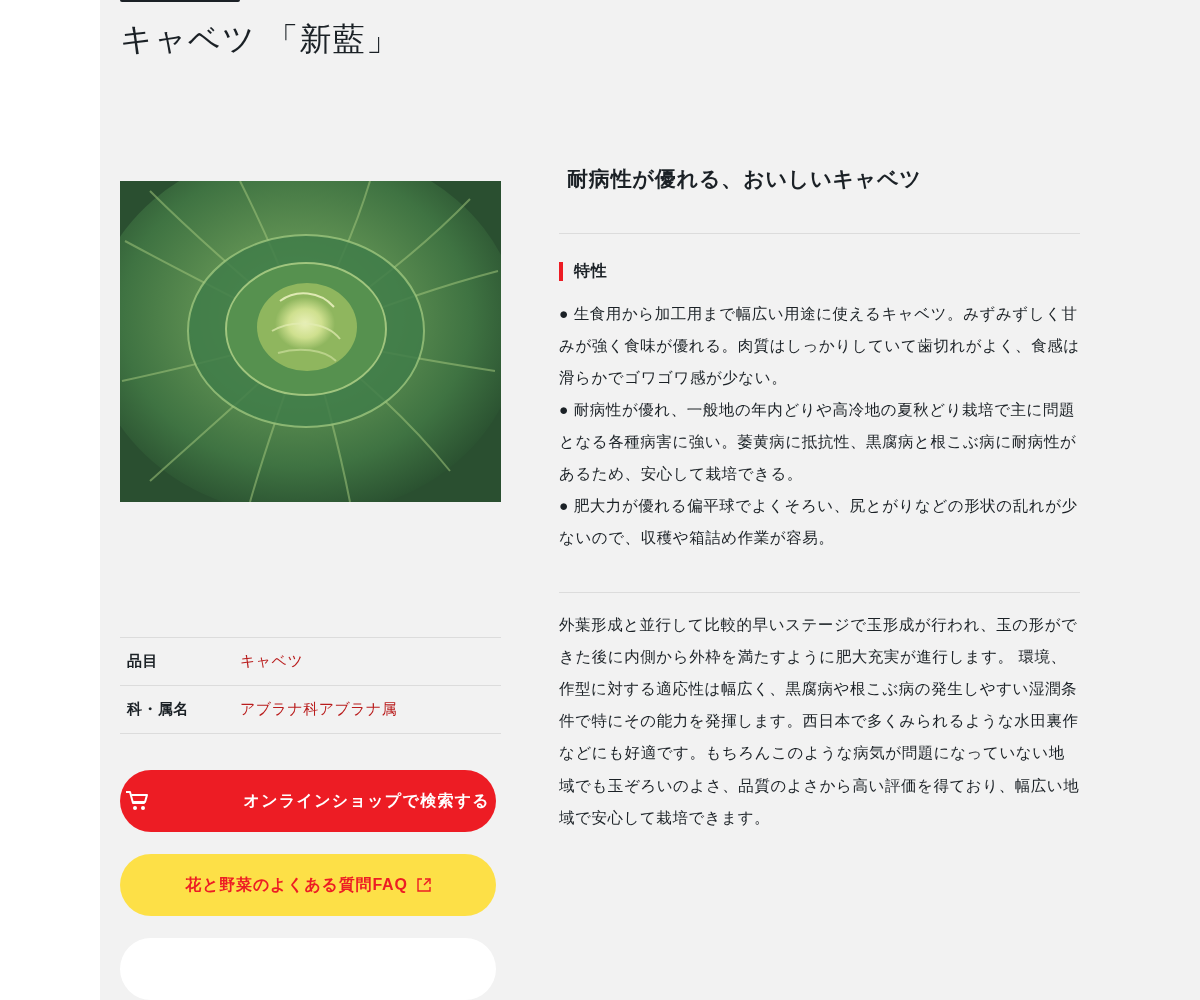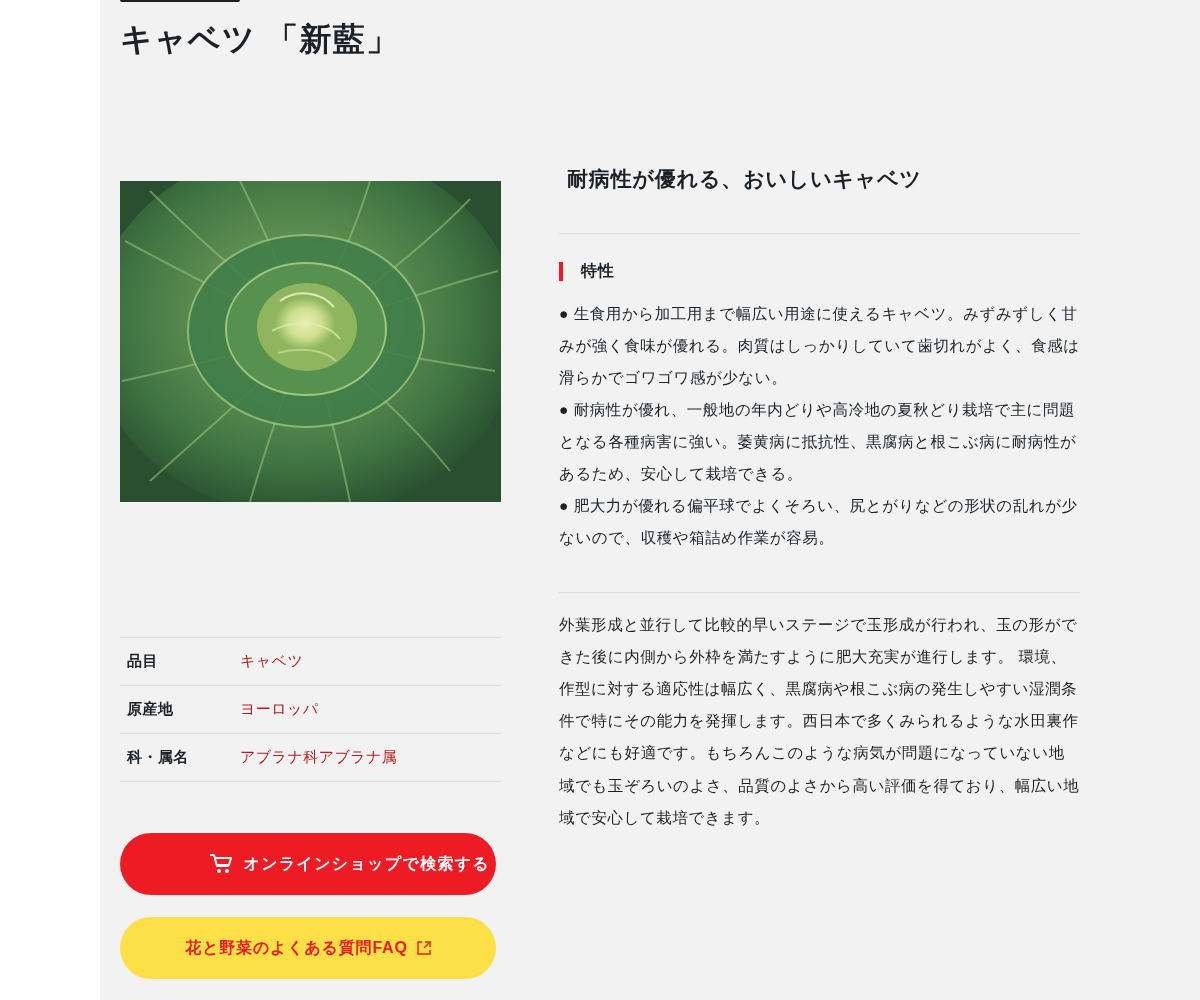--- a/index.html
+++ b/index.html
@@ -37,21 +37,21 @@
     position: absolute;
     left: 20px; top: -6px;
     width: 120px; height: 8px;
     background: #1b2126;
     border-radius: 2px;
   }
   .page-title {
     position: absolute;
     left: 20px; top: 18px;
     font-size: 32px;
-    font-weight: bold;
+    font-weight: normal;
     letter-spacing: 0.04em;
     color: #1b2126;
     margin: 0;
     white-space: nowrap;
   }
 
   
   .left-col {
     position: absolute;
     left: 20px; top: 181px;
@@ -84,33 +84,33 @@
     letter-spacing: 0.03em;
   }
   .spec-table td {
     font-size: 15px;
     color: #b91c1c;
     padding: 14px 0;
     letter-spacing: 0.03em;
   }
 
   .btn-shop {
-    margin-top: 51px;
+    margin-top: 36px;
     width: 376px;
     height: 62px;
     background: #ed1c24;
     color: #ffffff;
     border: none;
     border-radius: 31px;
     font-size: 16px;
     font-weight: bold;
     letter-spacing: 0.08em;
     display: flex;
     align-items: center;
-    justify-content: flex-end;
+    justify-content: space-between;
     gap: 12px;
     cursor: pointer;
     font-family: "Liberation Sans", sans-serif;
   }
   .btn-faq {
     margin-top: 22px;
     width: 376px;
     height: 62px;
     background: #fde047;
     color: #ed1c24;
@@ -152,21 +152,21 @@
   }
   .hr {
     margin-top: 38px;
     border: none;
     border-top: 1px solid #dcdcdc;
     height: 0;
   }
   .sec-head {
     display: flex;
     align-items: center;
-    gap: 18px;
+    gap: 11px;
     margin-top: 27px;
     font-size: 16px;
     font-weight: bold;
     letter-spacing: 0.05em;
     color: #1b2126;
   }
   .sec-bar {
     width: 4px;
     height: 19px;
     background: #ed1c24;
@@ -238,24 +238,20 @@
         </svg>
       </div>
 
       <table class="spec-table">
         <tbody>
           <tr>
             <th>品目</th>
             <td>キャベツ</td>
           </tr>
           <tr>
-            <th>原産地</th>
-            <td>ヨーロッパ</td>
-          </tr>
-          <tr>
             <th>科・属名</th>
             <td>アブラナ科アブラナ属</td>
           </tr>
         </tbody>
       </table>
 
       <button class="btn-shop">
         <span class="cart-icon">
           <svg width="22" height="20" viewBox="0 0 22 20" xmlns="http://www.w3.org/2000/svg" aria-hidden="true">
             <path d="M0 1h4l3 11h11" stroke="#ffffff" stroke-width="2" fill="none" stroke-linecap="round" stroke-linejoin="round"></path>

